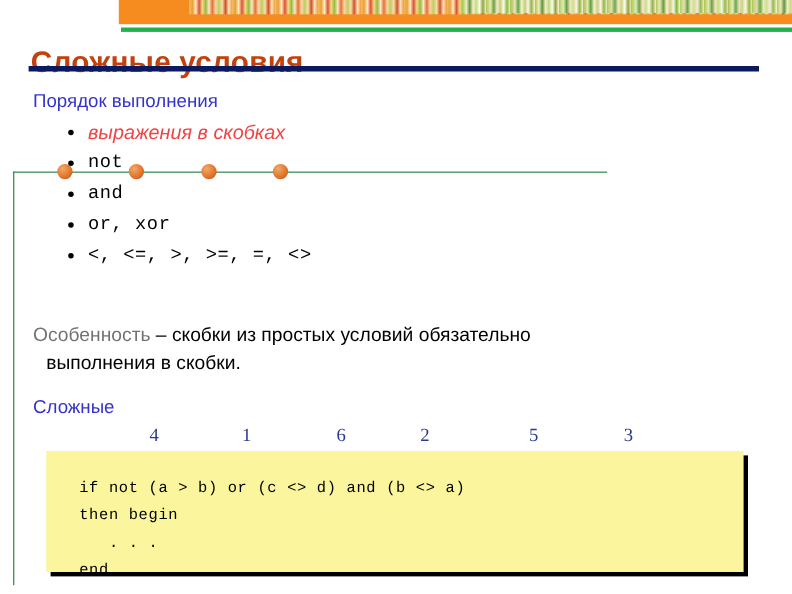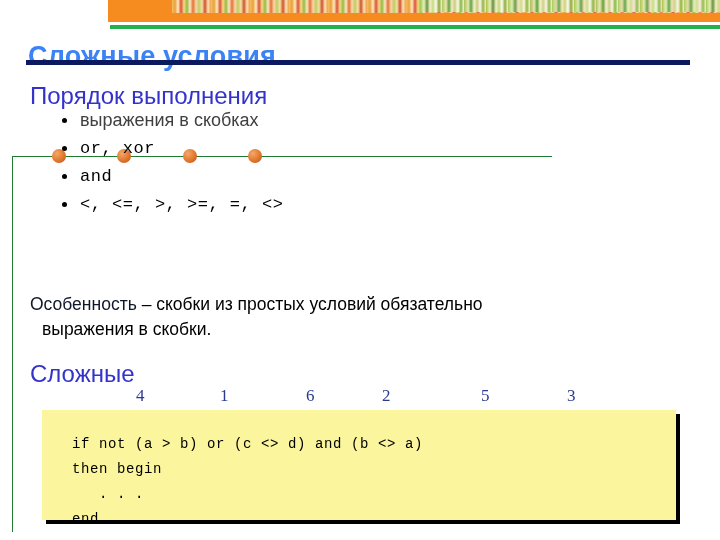--- a/index.html
+++ b/index.html
@@ -62,21 +62,21 @@
     left: 110px; top: 25px;
     width: 610px; height: 4px;
     background: #22b14c;
   }
 
   
   #slide-title {
     position: absolute;
     left: 28px; top: 23px;
     font-size: 27px;
-    color: #3b82f6;
+    color: #c2410c;
     letter-spacing: 0.2px;
     white-space: nowrap;
     background: #ffffff;
     padding-right: 8px;
   }
 
   
   #title-navy-rule {
     position: absolute;
     left: 26px; top: 60px;
@@ -103,21 +103,21 @@
     width: 14px; height: 14px;
     border-radius: 50%;
     background: radial-gradient(circle at 35% 32%, #f3a86a 0%, #e1762c 55%, #b9521a 100%);
   }
 
   
   #content { position: absolute; left: 0; top: 0; width: 720px; height: 540px; }
 
   .heading-blue {
     position: absolute;
-    font-size: 24px;
+    font-size: 17px;
     color: #3333cc;
     white-space: nowrap;
   }
   #order-heading { left: 30px; top: 82px; }
 
   ul.bullets {
     position: absolute;
     left: 58px; top: 106px;
     margin: 0; padding: 0;
     list-style: none;
@@ -130,32 +130,32 @@
     white-space: nowrap;
   }
   ul.bullets li::before {
     content: "";
     position: absolute;
     left: 4px; top: 12px;
     width: 5px; height: 5px;
     border-radius: 50%;
     background: #000000;
   }
-  .b-sans { font-family: "Liberation Sans", sans-serif; font-size: 18px; color: #404040; }
+  .b-sans { font-family: "Liberation Sans", sans-serif; font-size: 18px; color: #ef4444; font-style: italic; }
   .b-mono { font-family: "Liberation Mono", monospace; font-size: 17px; color: #000; letter-spacing: 0.5px; }
 
   #note {
     position: absolute;
     left: 30px; top: 292px;
     width: 660px;
     font-size: 17.5px;
     color: #000000;
     line-height: 25px;
   }
-  #note .accent { color: #0f172a; text-align: right; }
+  #note .accent { color: #737373; text-align: right; }
   #note .second-line { display: block; padding-left: 12px; }
 
   #example-heading { left: 30px; top: 360px; }
 
   
   .pr-num {
     position: absolute;
     top: 386px;
     font-family: "Liberation Serif", serif;
     font-size: 17px;
@@ -210,28 +210,29 @@
     <div class="deco-dot" style="left: 183px;"></div>
     <div class="deco-dot" style="left: 248px;"></div>
   </div>
 
 <div id="content">
 
   <div id="order-heading" class="heading-blue">Порядок выполнения</div>
 
   <ul class="bullets" id="order-list">
       <li><span class="b-sans">выражения в скобках</span></li>
+      <li><span class="b-mono">not</span></li>
+      <li><span class="b-mono">and</span></li>
       <li><span class="b-mono">or, xor</span></li>
-      <li><span class="b-mono">and</span></li>
       <li><span class="b-mono">&lt;, &lt;=, &gt;, &gt;=, =, &lt;&gt;</span></li>
     </ul>
 
   <div id="note">
     <span class="accent">Особенность</span><span> – скобки из простых условий обязательно</span>
-    <span class="second-line">выражения в скобки.</span>
+    <span class="second-line">выполнения в скобки.</span>
   </div>
 
   <div id="example-heading" class="heading-blue">Сложные</div>
 
   <div id="priority-numbers">
       <div class="pr-num" style="left: 136px;">4</div>
       <div class="pr-num" style="left: 220px;">1</div>
       <div class="pr-num" style="left: 306px;">6</div>
       <div class="pr-num" style="left: 382px;">2</div>
       <div class="pr-num" style="left: 481px;">5</div>

